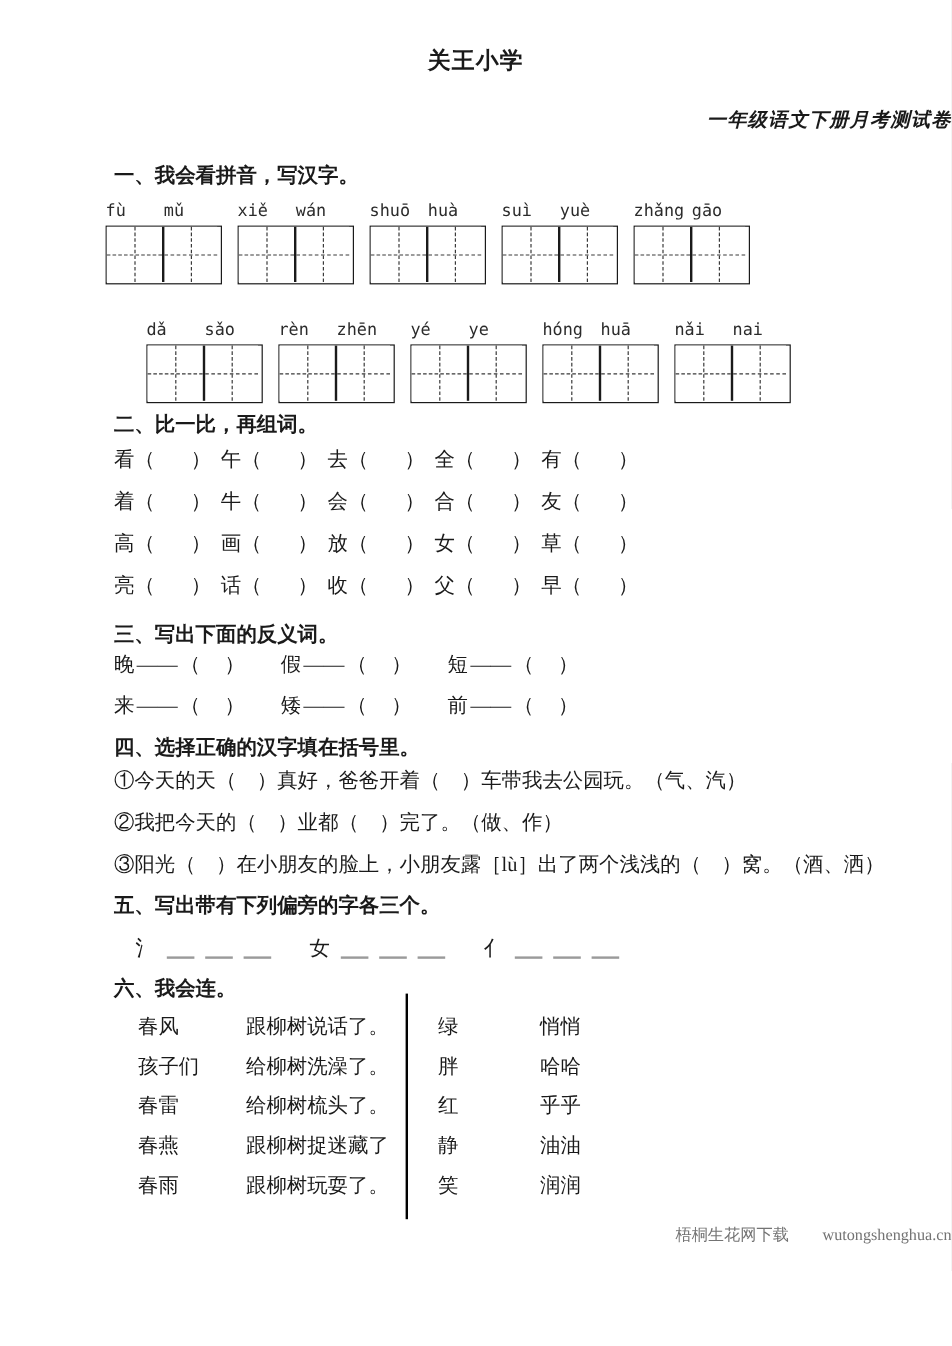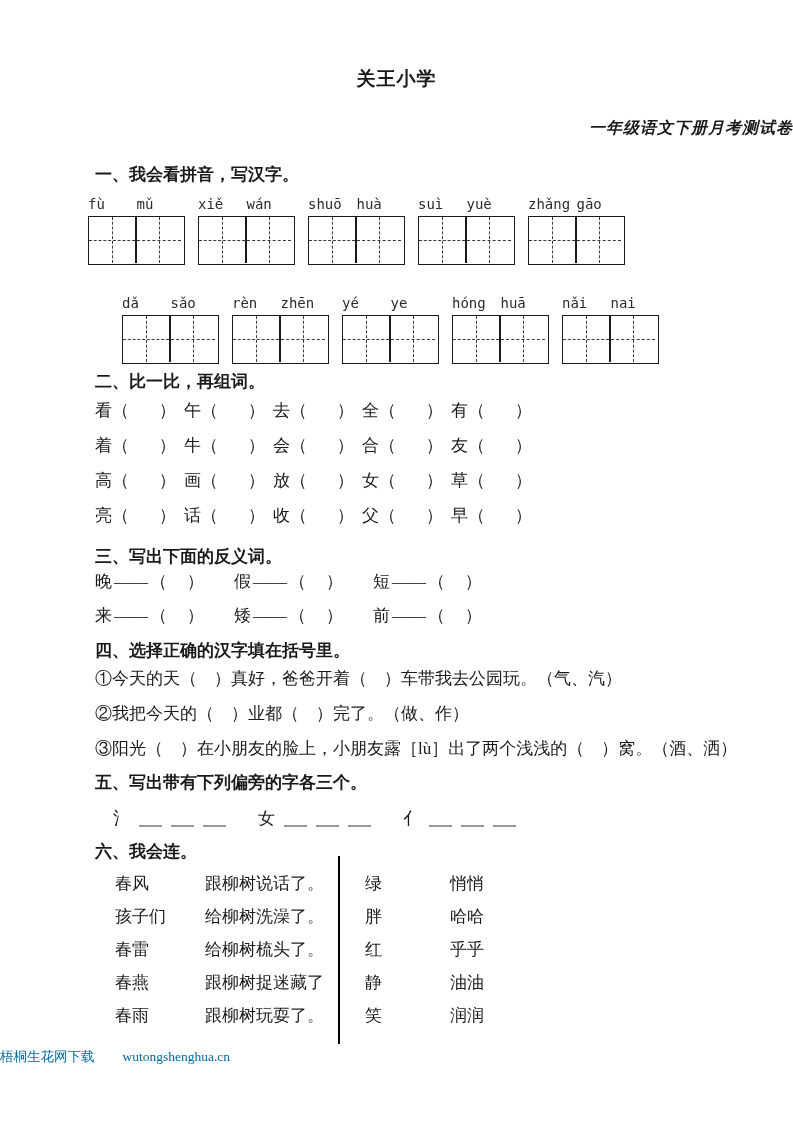--- a/index.html
+++ b/index.html
@@ -2,21 +2,21 @@
 <html><head>
 <meta charset="utf-8">
 <style>
   * { margin:0; padding:0; box-sizing:border-box; }
   html,body { background:#e8e8e8; }
   .page {
     width:793px; height:1122px; margin:0 auto; background:#ffffff;
     font-family:"Liberation Serif","DejaVu Serif",serif;
     color:#1a1a1a; overflow:hidden; position:relative;
   }
-  .school-title { text-align:center; padding-top:66px; font-size:19px; font-weight:700; letter-spacing:1px; }
+  .school-title { text-align:center; padding-top:38px; font-size:19px; font-weight:700; letter-spacing:1px; }
   .paper-title  { text-align:right; margin-top:26px; font-size:16px; font-weight:700; letter-spacing:1px;font-style:italic; }
 
   .sec-heading { margin:24px 0 0 95px; font-size:17px; font-weight:700; }
 
   
   .pin-row { display:flex; margin-left:88px; }
   .pin-row.first { margin-top:10px; }
   .pin-row.second { margin-top:30px;padding-left:34px; }
   .pin-group { width:97px; margin-right:13px; }
   .pin-labels { display:flex; height:20px; }
@@ -63,21 +63,21 @@
   .match-right { padding-left:27px; }
   .m-row { height:33px; display:flex; align-items:center; }
   .m-word   { width:90px; }
   .m-char   { width:85px; }
   .match-divider {
     position:absolute; left:223px; top:-11px; bottom:-12px;
     width:2px; background:#000;
   }
 
   
-  .footer { margin-top:16px; text-align:left; font-size:13.5px; color:#0369a1; }
+  .footer { margin-top:16px; text-align:right; font-size:13.5px; color:#737373; }
   .footer .site-name { margin-right:28px; }
   .footer .site-url  { font-family:"Liberation Serif","DejaVu Serif",serif; }
 </style>
 </head>
 <body>
 
 <div class="page">
 
   <div class="school-title">关王小学</div>
   <div class="paper-title">一年级语文下册月考测试卷</div>

